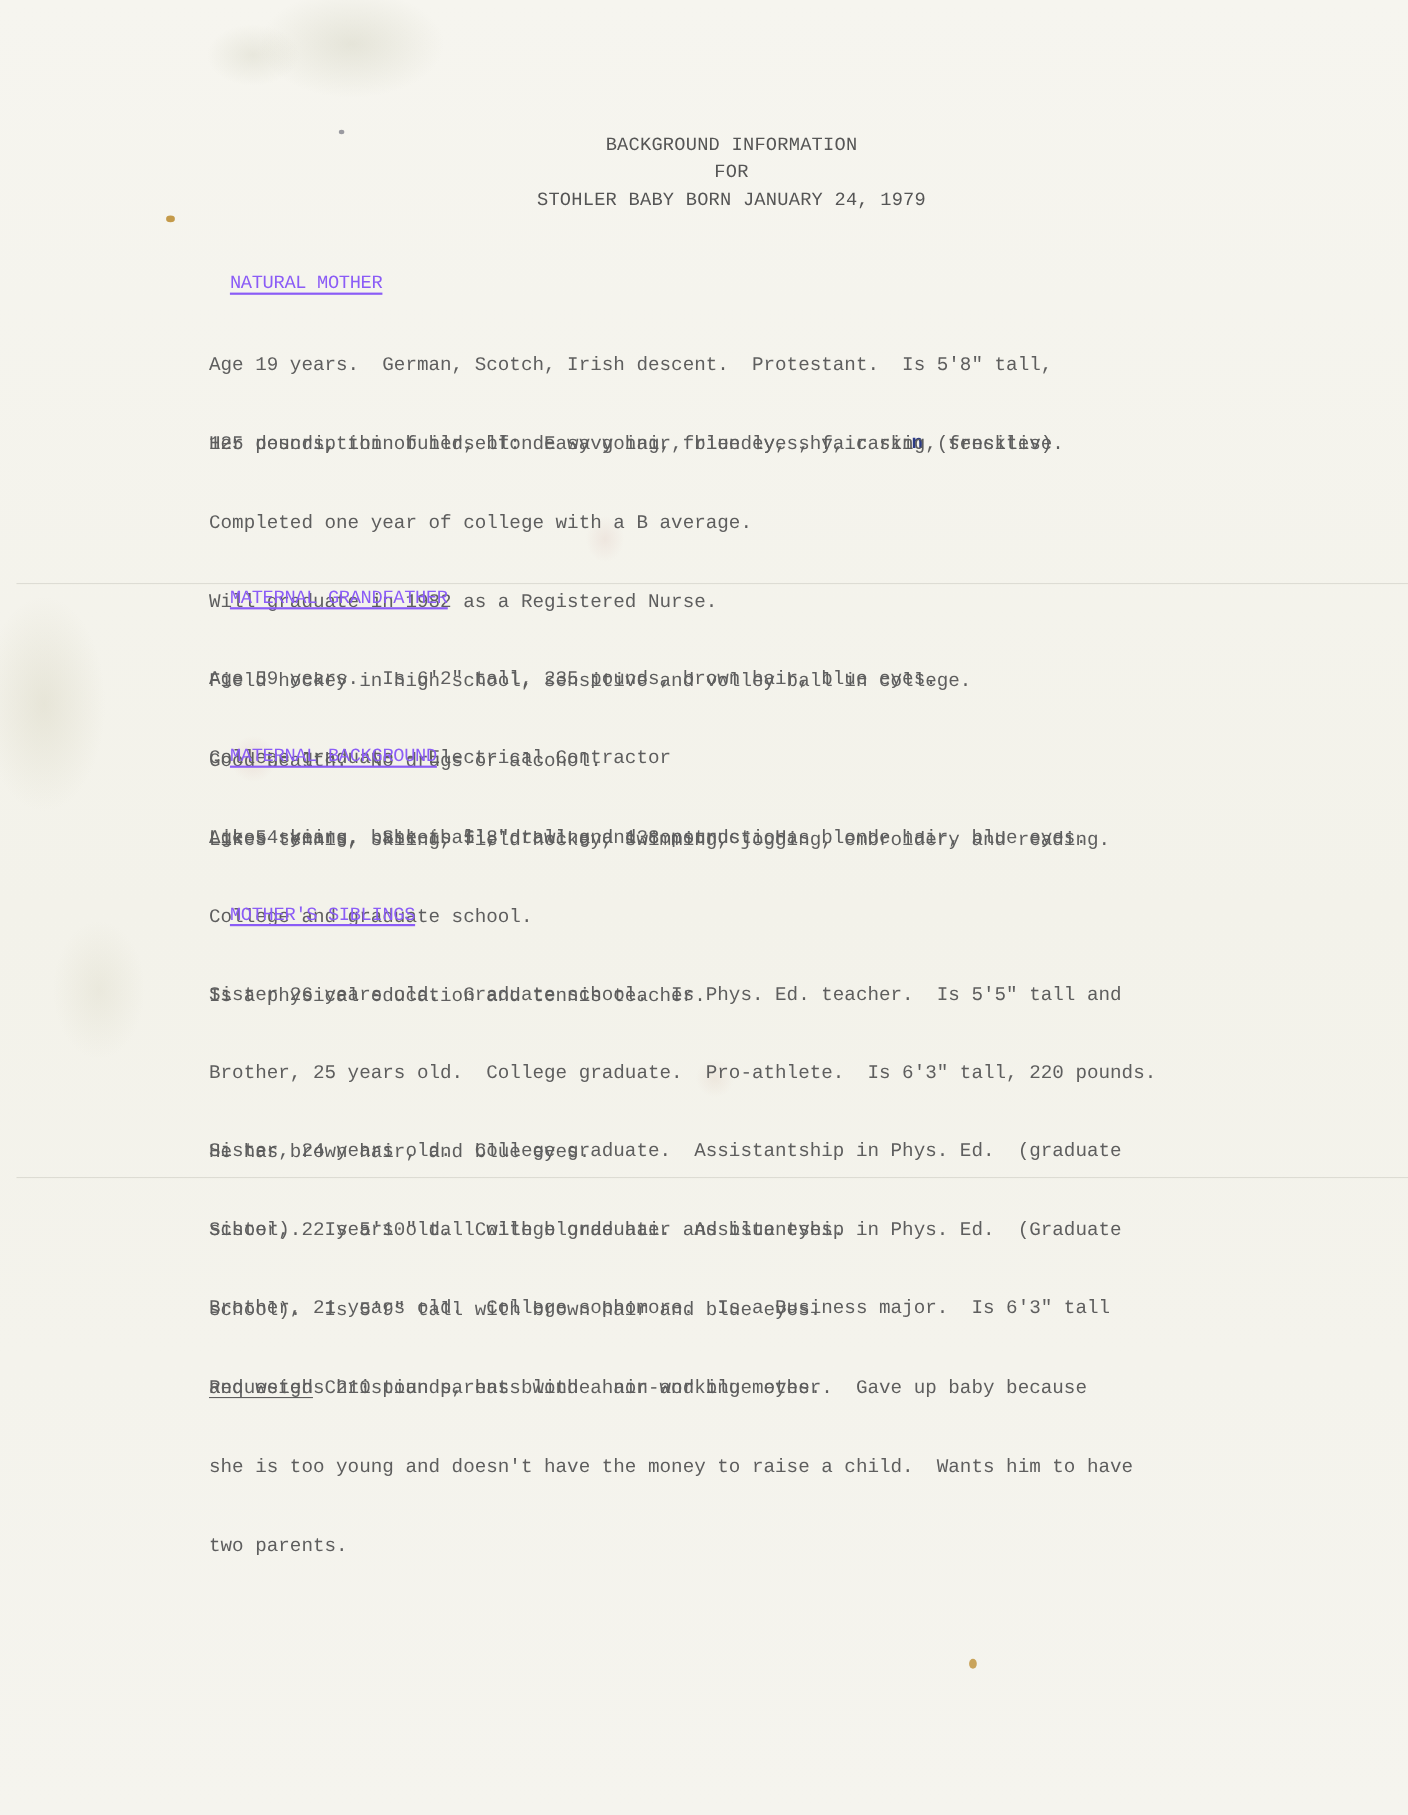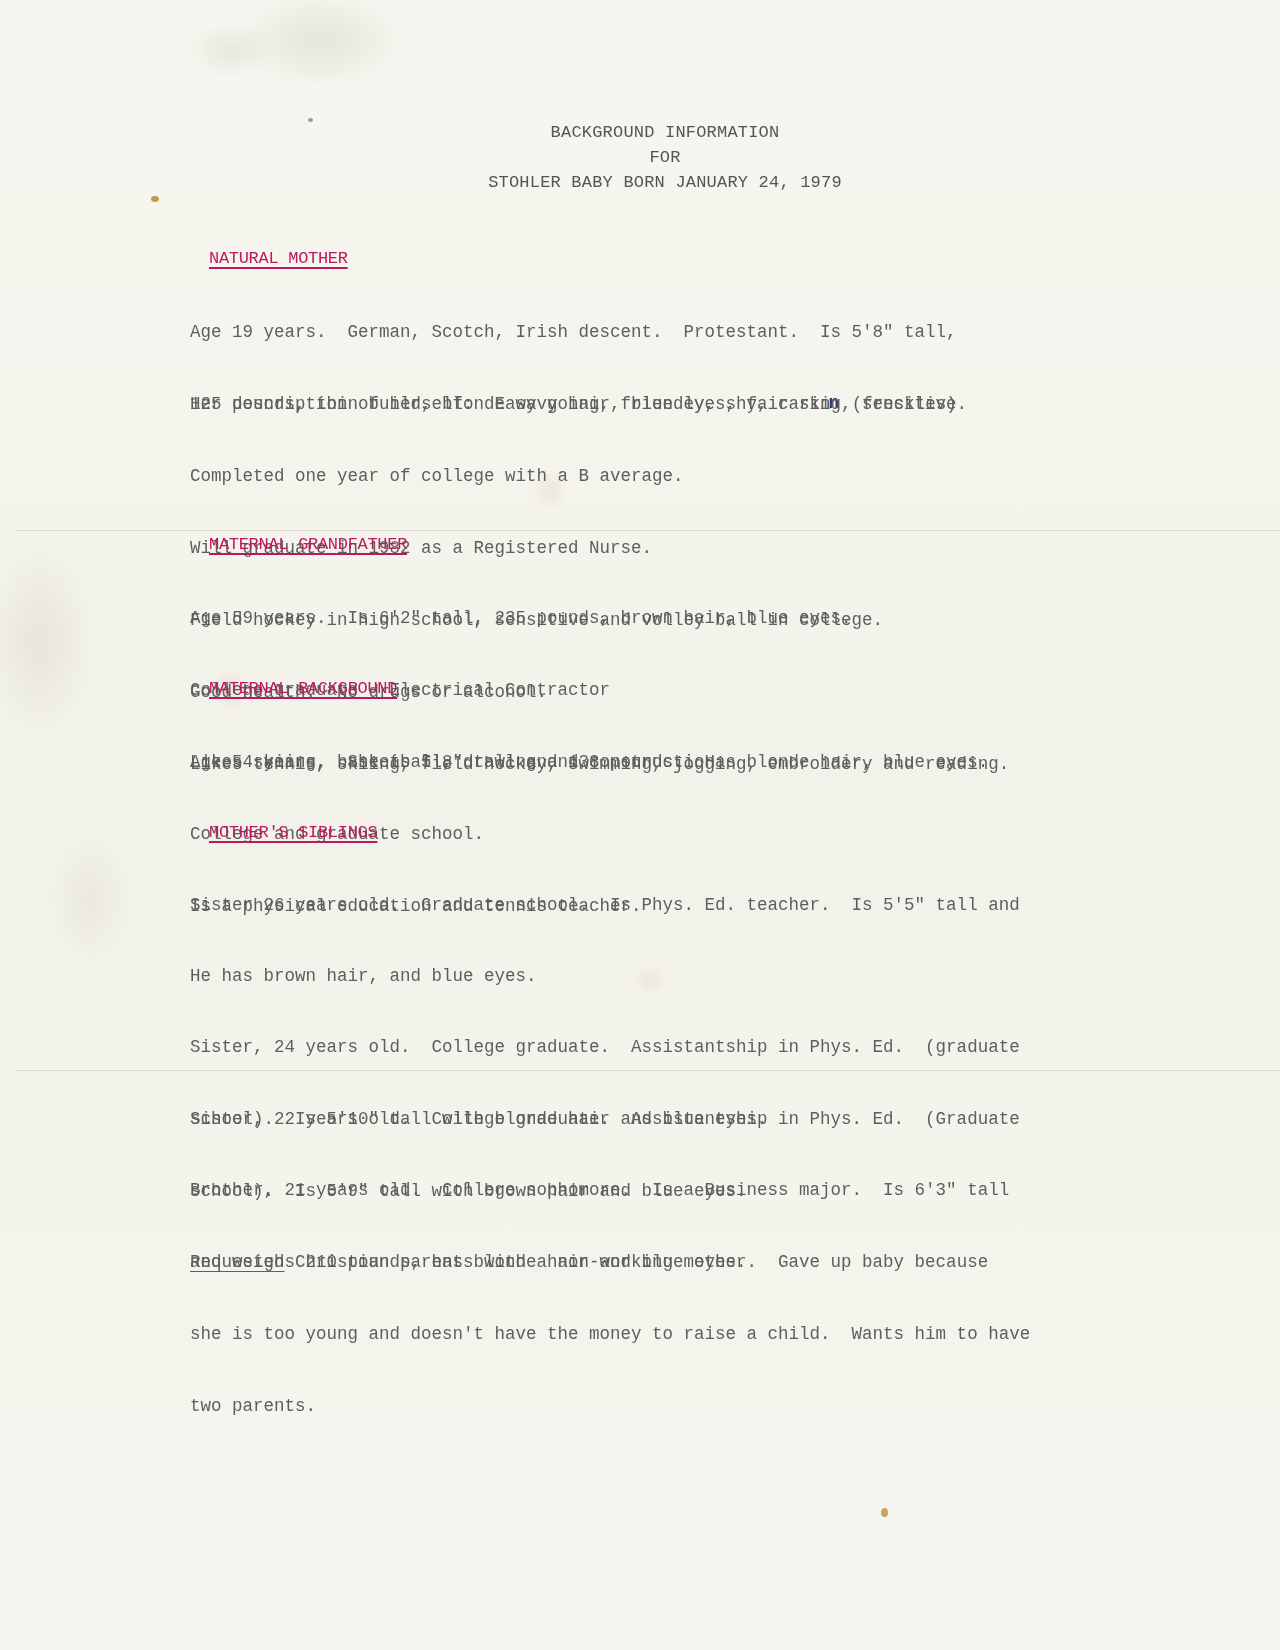--- a/index.html
+++ b/index.html
@@ -62,21 +62,21 @@
       line-height: 24px;
       white-space: pre;
     }
     .heading {
       display: inline-block;
       text-decoration: underline;
       text-decoration-thickness: 1.5px;
       text-underline-offset: 4px;
       font-size: 17px;
       letter-spacing: -0.3px;
-      color: #be185d;
+      color: #8b5cf6;
     }
     .line { display: block; height: 24px; margin-left: 23px; }
     .ul { text-decoration: underline; text-underline-offset: 4px; }
     .correction {
       position: relative;
     }
     .correction .ink {
       position: absolute;
       left: -2px;
       top: -3px;
@@ -135,20 +135,21 @@
     <span class="line">Is a physical education and tennis teacher.</span>
   </div>
 
   <div class="section" style="top:796px">
     <span class="heading">MOTHER'S SIBLINGS</span>
   </div>
   <div class="section" style="top:845px">
     <span class="line">Sister 26 years old.  Graduate school.  Is Phys. Ed. teacher.  Is 5'5" tall and</span>
   </div>
   <div class="section" style="top:916px">
+    <span class="line">Brother, 25 years old.  College graduate.  Pro-athlete.  Is 6'3" tall, 220 pounds.</span>
     <span class="line">He has brown hair, and blue eyes.</span>
   </div>
   <div class="section" style="top:987px">
     <span class="line">Sister, 24 years old.  College graduate.  Assistantship in Phys. Ed.  (graduate</span>
     <span class="line">school).  Is 5'10" tall with blonde hair and blue eyes.</span>
   </div>
   <div class="section" style="top:1059px">
     <span class="line">Sister, 22 years old.  College graduate.  Assistantship in Phys. Ed.  (Graduate</span>
     <span class="line">school).  Is 5'9" tall with brown hair and blue eyes.</span>
   </div>

